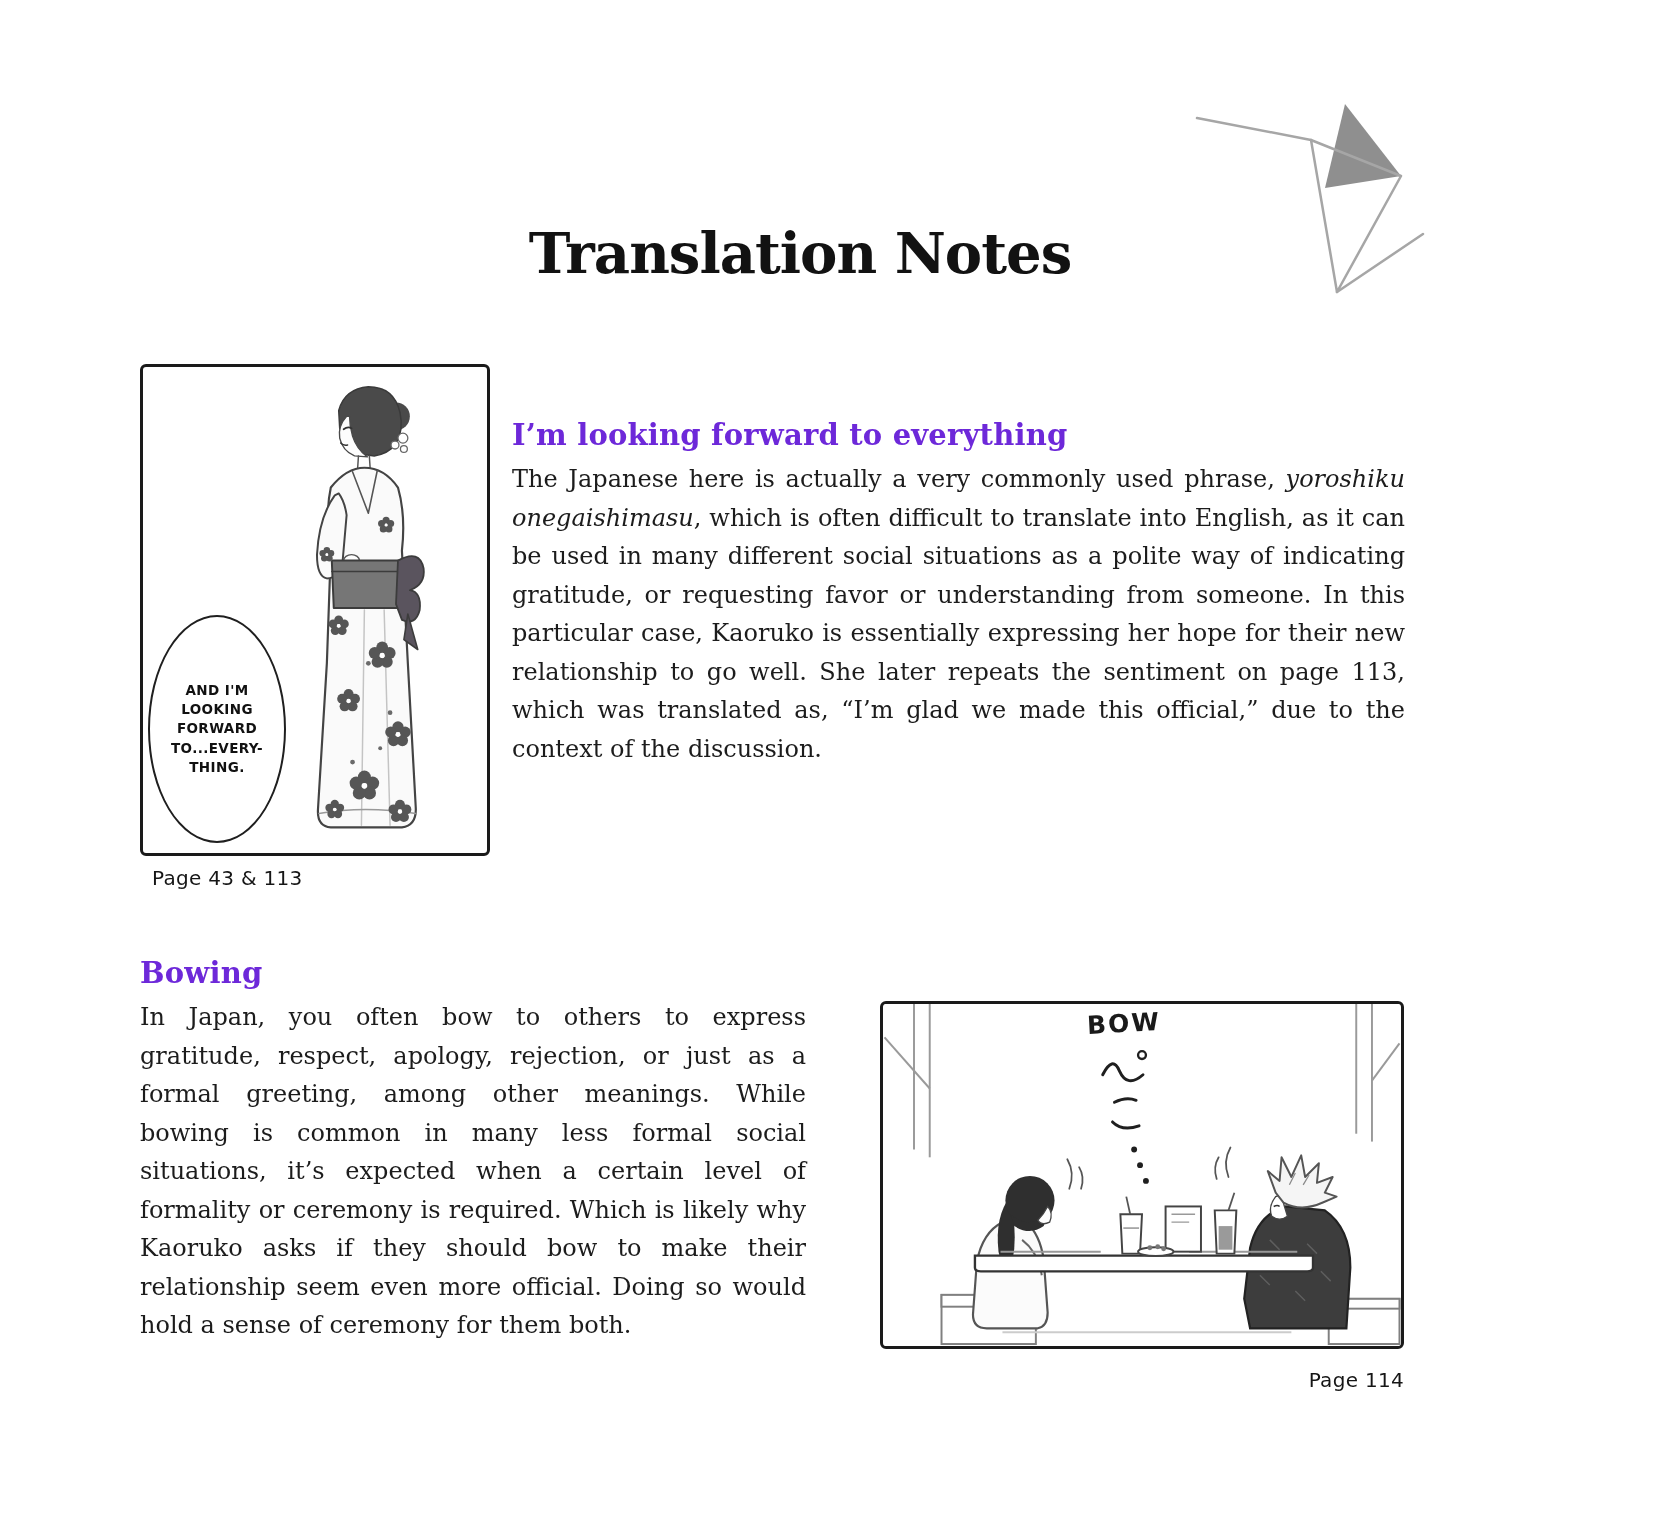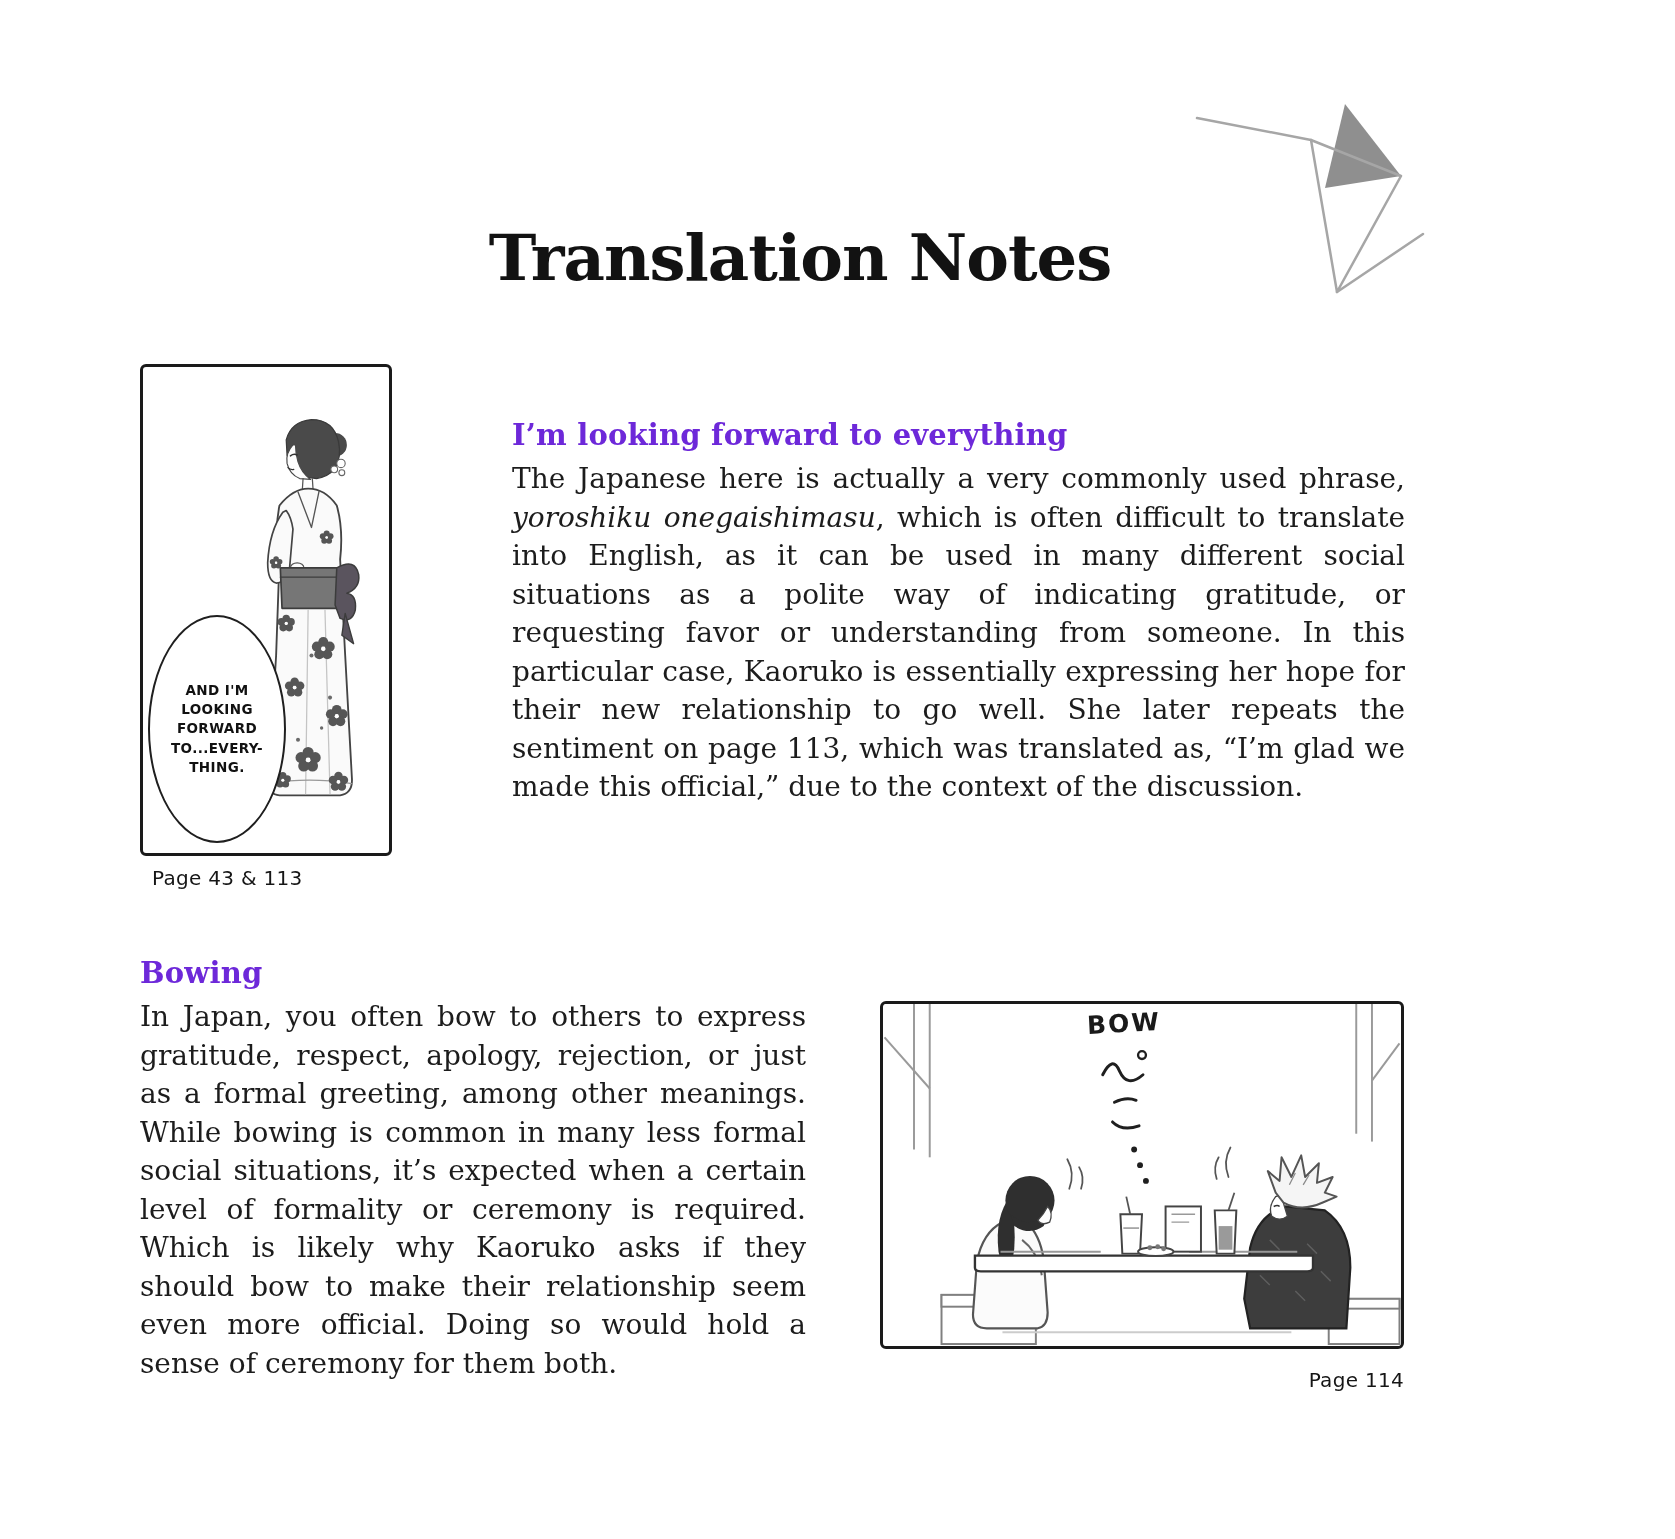--- a/index.html
+++ b/index.html
@@ -4,30 +4,30 @@
 <style>
   * { margin:0; padding:0; box-sizing:border-box; }
   html,body { background:#ffffff; }
   .page {
     position:relative; width:1675px; height:1539px; margin:0 auto;
     background:#ffffff; overflow:hidden;
     font-family:"DejaVu Serif", serif; color:#1a1a1a;
   }
   .title {
     position:absolute; left:0; top:220px; width:1600px; text-align:center;
-    font-family:"DejaVu Serif", serif; font-weight:bold; font-size:64px;
+    font-family:"DejaVu Serif", serif; font-weight:bold; font-size:56px;
     letter-spacing:-1px; color:#121212;
   }
   .plane { position:absolute; left:1185px; top:86px; width:258px; height:228px; }
 
   .panel {
     position:absolute; background:#ffffff; border:3.5px solid #1a1a1a;
     border-radius:6px; overflow:hidden;
   }
-  .panel-1 { left:140px; top:364px; width:252px; height:492px; }
+  .panel-1 { left:140px; top:364px; width:350px; height:492px; }
   .panel-2 { left:880px; top:1001px; width:524px; height:348px; }
   .panel svg.art { position:absolute; left:0; top:0; width:100%; height:100%; }
 
   .bubble {
     position:absolute; left:5px; top:248px; width:138px; height:228px;
     background:#ffffff; border:2.5px solid #1f1f1f; border-radius:50%;
     display:flex; align-items:center; justify-content:center;
     text-align:center; padding:14px; z-index:2;
   }
   .bubble span {
@@ -41,21 +41,21 @@
   }
   .caption-1 { left:152px; top:866px; }
   .caption-2 { left:994px; top:1368px; width:410px; text-align:right; }
 
   .note { position:absolute; }
   .note h2 {
     font-family:"DejaVu Serif", serif; font-size:29px; font-weight:bold;
     margin-bottom:8px; color:#6d28d9; letter-spacing:.2px;
   }
   .note p {
-    font-size:28px; line-height:38.5px; text-align:justify; color:#1c1c1c;
+    font-size:24px; line-height:38.5px; text-align:justify; color:#1c1c1c;
   }
   .note p em { font-style:italic; }
   .note-1 { left:512px; top:418px; width:893px; }
   .note-2 { left:140px; top:956px; width:666px; }
 
   .sfx-bow {
     position:absolute; left:204px; top:5px; z-index:2;
     font-family:"DejaVu Sans", sans-serif; font-weight:700; font-size:25px;
     letter-spacing:2px; transform:rotate(-3deg); color:#1a1a1a;
   }

